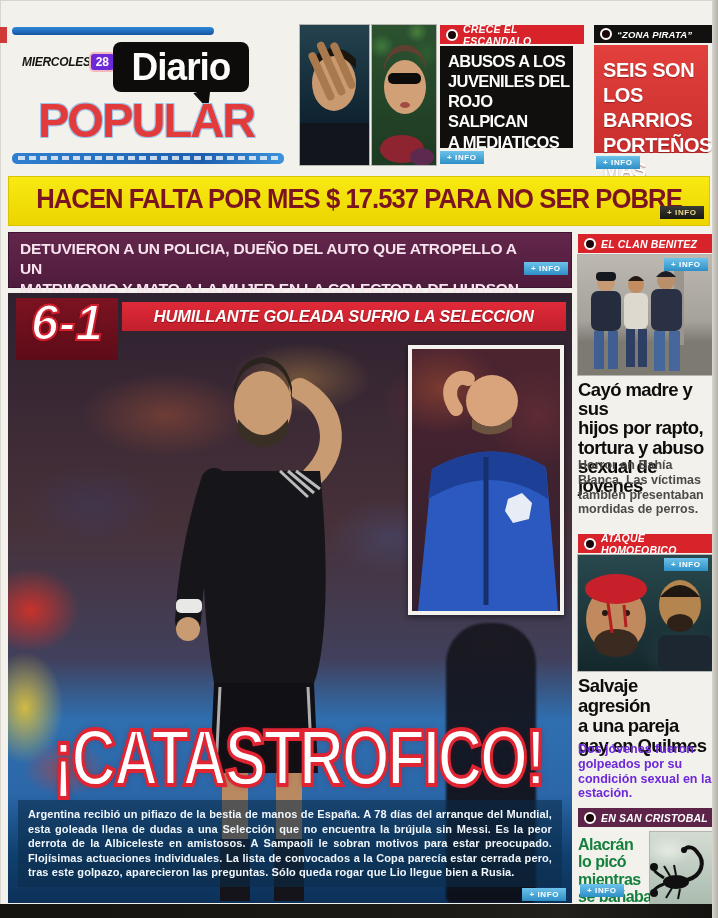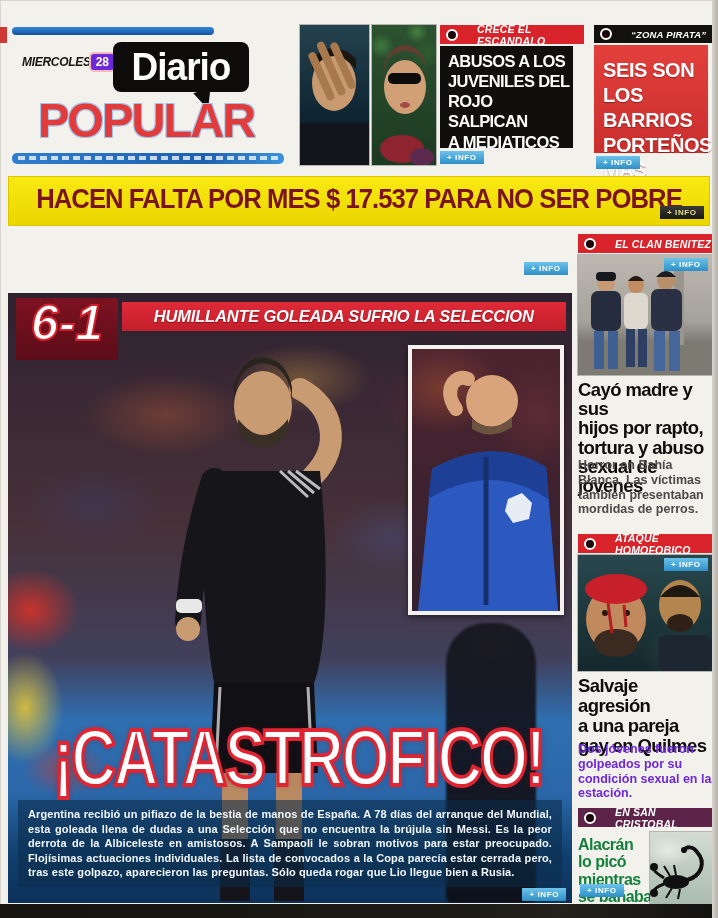--- a/index.html
+++ b/index.html
@@ -23,21 +23,21 @@
     border-right:9px solid transparent;border-top:20px solid #0d0c0b;transform:rotate(-18deg);}
   .popular{left:6px;top:92px;width:292px;text-align:center;color:#e23b3b;font-size:49px;font-weight:900;
     letter-spacing:-2px;transform:scaleX(.96);transform-origin:left center;
     text-shadow:-1px -1px 0 #9fc4e8,1px -1px 0 #9fc4e8,-1px 1px 0 #9fc4e8,1px 1px 0 #9fc4e8;}
   .dateline{left:12px;top:153px;width:272px;height:11px;border-radius:5px;
     background:linear-gradient(90deg,#2f7fd0 0%,#1d5fae 70%,#3c93dc 100%);overflow:hidden;}
   .dateline:before{content:"";display:block;height:4px;margin:3px 6px;
     background:repeating-linear-gradient(90deg,rgba(255,255,255,.75) 0 7px,rgba(255,255,255,0) 7px 11px);}
 
   
-  .kicker{display:flex;align-items:center;gap:19px;background:#d8232a;color:#fff;
+  .kicker{display:flex;align-items:center;gap:5px;background:#d8232a;color:#fff;
     font-weight:900;font-style:italic;font-size:10.5px;letter-spacing:.2px;padding:0 6px;}
   .kicker.black{background:#121110;}
   .kicker.purple{background:#5e2349;}
   .dot{width:8px;height:8px;border-radius:50%;background:#1b0708;border:2px solid #fff;flex:0 0 auto;}
   .tag{background:linear-gradient(180deg,#6cc2ea,#2e8fc6);color:#fff;font-size:8px;font-weight:700;
     padding:2px 7px;letter-spacing:.6px;white-space:nowrap;}
   .tag.dark{background:linear-gradient(180deg,#3a3a36,#191914);color:#e8d98a;}
   .preline{white-space:pre-line;}
 
   
@@ -196,20 +196,24 @@
 BARRIOS
 PORTEÑOS
 MAS INFIELES</div>
   <div class="abs tag tr-tag">+ INFO</div>
 
   <div class="abs strip-yellow">
     <div class="txt">HACEN FALTA POR MES $ 17.537 PARA NO SER POBRE</div>
   </div>
   <div class="abs tag dark sy-tag">+ INFO</div>
 
+  <div class="abs strip-purple">
+    <div class="txt preline">DETUVIERON A UN POLICIA, DUEÑO DEL AUTO QUE ATROPELLO A UN
+MATRIMONIO Y MATO A LA MUJER EN LA COLECTORA DE HUDSON</div>
+  </div>
   <div class="abs tag sp-tag">+ INFO</div>
 
   <div class="abs main-photo">
     <svg class="abs" style="left:120px;top:28px;" width="260" height="580" viewBox="0 0 260 580">
       <path d="M185,155 C215,125 205,85 172,68" stroke="#c99b72" stroke-width="22" fill="none" stroke-linecap="round"></path>
       <ellipse cx="135" cy="85" rx="29" ry="35" fill="#c99b72"></ellipse>
       <path d="M106,80 Q108,45 135,42 Q162,45 164,80 L164,66 Q158,38 135,36 Q112,38 106,66 Z" fill="#2b241e"></path>
       <path d="M110,98 Q135,130 160,98 L160,112 Q135,140 110,112 Z" fill="#3a2f25"></path>
       <path d="M80,150 L192,150 C202,250 198,330 186,362 L86,362 C74,290 72,210 80,150 Z" fill="#15151a"></path>
       <g stroke="#d8d8d8" stroke-width="3" opacity=".85">

